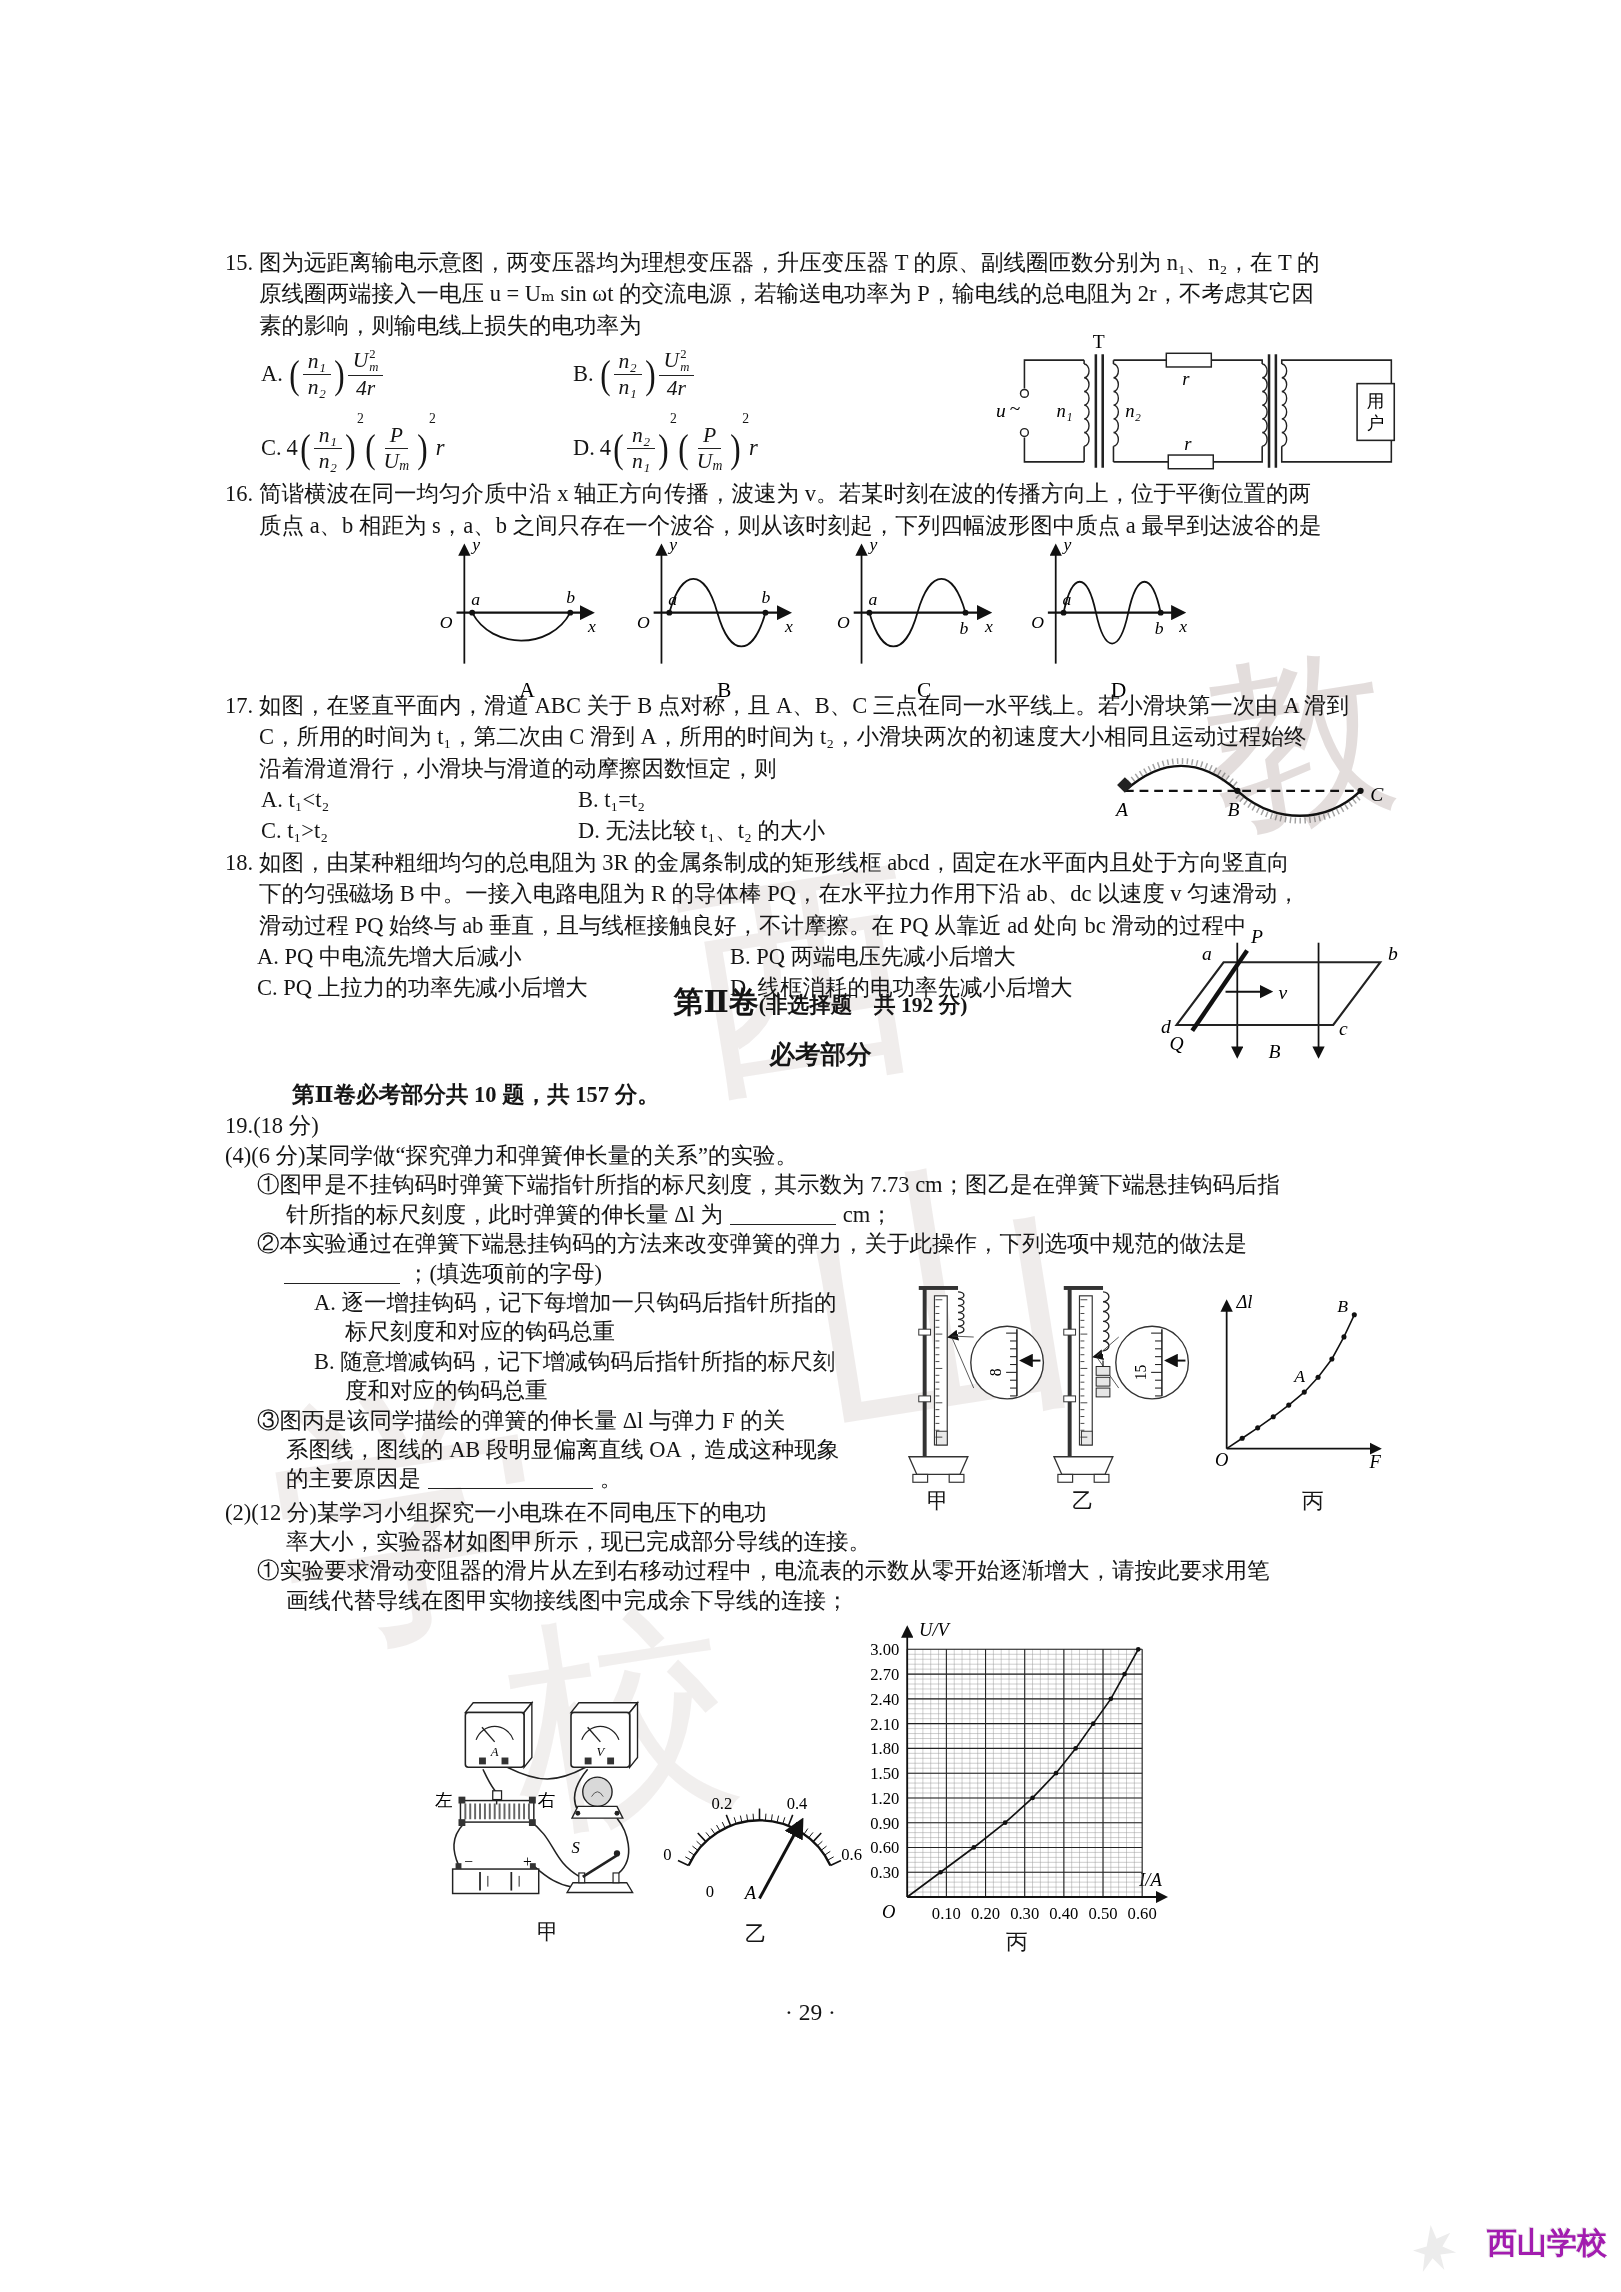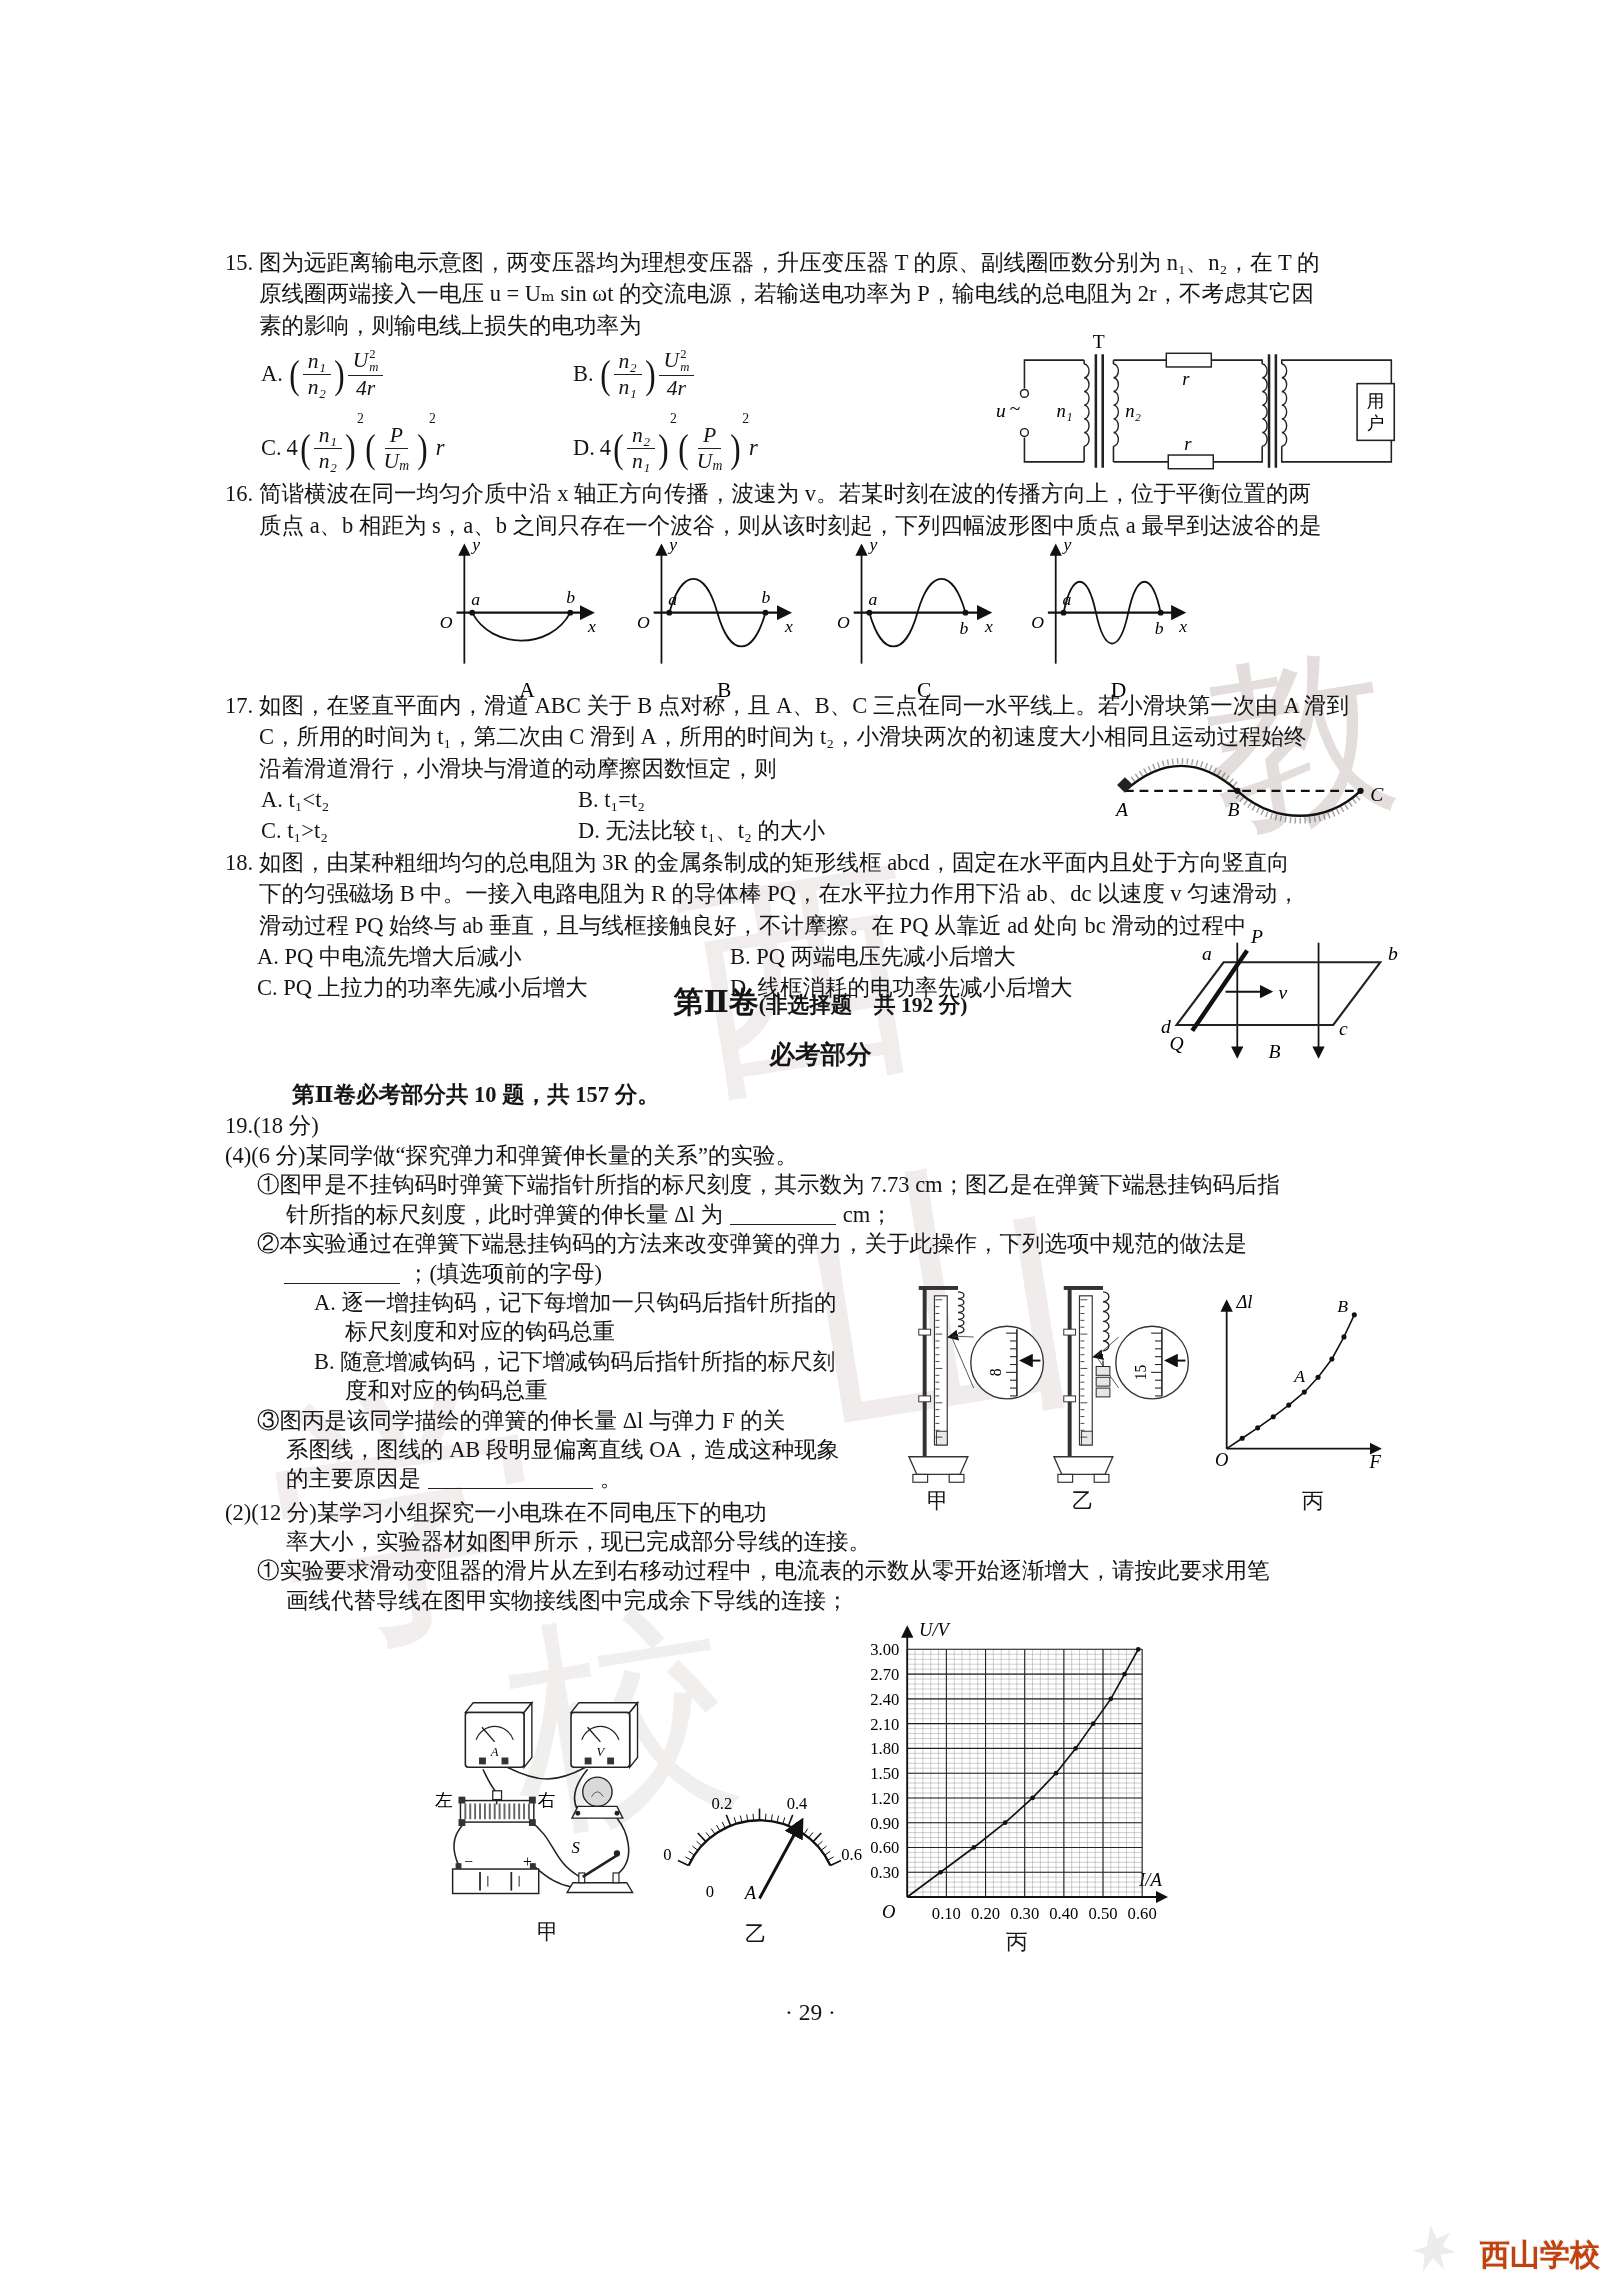--- a/index.html
+++ b/index.html
@@ -15,21 +15,21 @@
   .coef{margin-right:1px}
   .frac{display:inline-flex;flex-direction:column;align-items:center;margin:0 2px;font-size:21.6px;line-height:1.15}
   .frac .num{border-bottom:1.6px solid #222;padding:0 4.9px;display:inline-flex;align-items:flex-start}
   .frac .den{padding:0 4.9px;display:inline-flex;align-items:flex-end}
   .paren{font-size:39px;font-weight:400;line-height:1;transform:scaleX(.8)}
   .sup{font-size:13.7px;align-self:flex-start;position:relative;top:-11.8px}
   .ss{display:inline-flex;flex-direction:column;font-size:12.7px;line-height:1.05;margin-left:1px}
   .sb{font-size:13.7px;vertical-align:-4.9px;font-style:italic}
   .wm{position:absolute;color:#a5928f;z-index:0;pointer-events:none;transform:rotate(-9deg);
       font-family:"DejaVu Serif",serif}
-  .school{position:absolute;display:flex;align-items:flex-end;gap:16px;z-index:1;color:#c2410c;
+  .school{position:absolute;display:flex;align-items:flex-start;gap:23px;z-index:1;color:#a21caf;
       font-weight:bold;font-size:30px;text-shadow:1px 1px 0 #f7f7f7,-1px -1px 0 #e0e0e0}
   svg.fig{position:absolute;overflow:visible;z-index:2}
   svg text{font-family:"Liberation Serif","DejaVu Serif",serif}
   .hdr{position:absolute;left:225px;width:1191px;text-align:center;z-index:2}
 </style>
 </head>
 <body>
 
 <div id="page">
 

